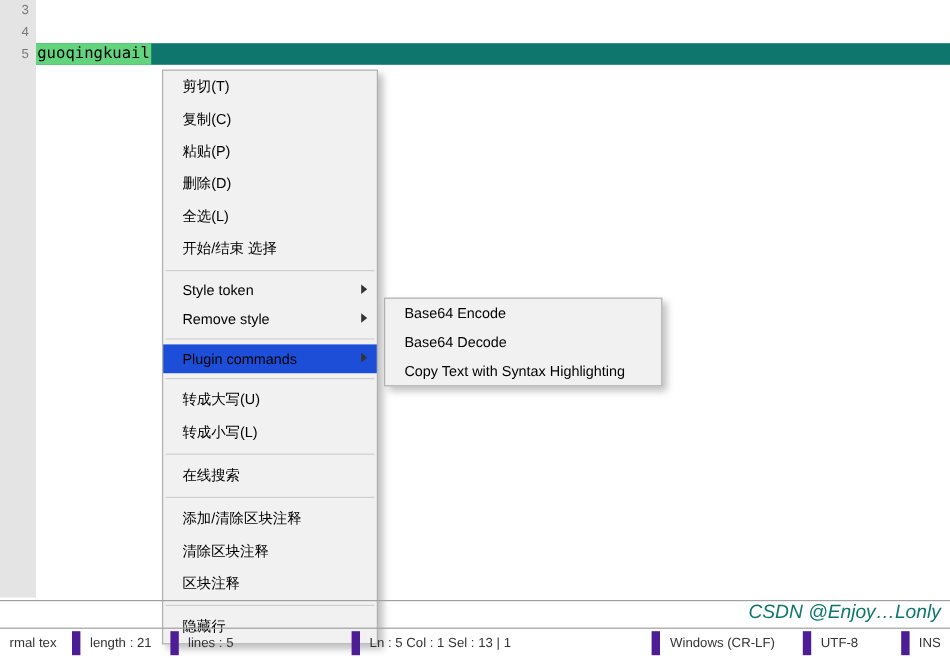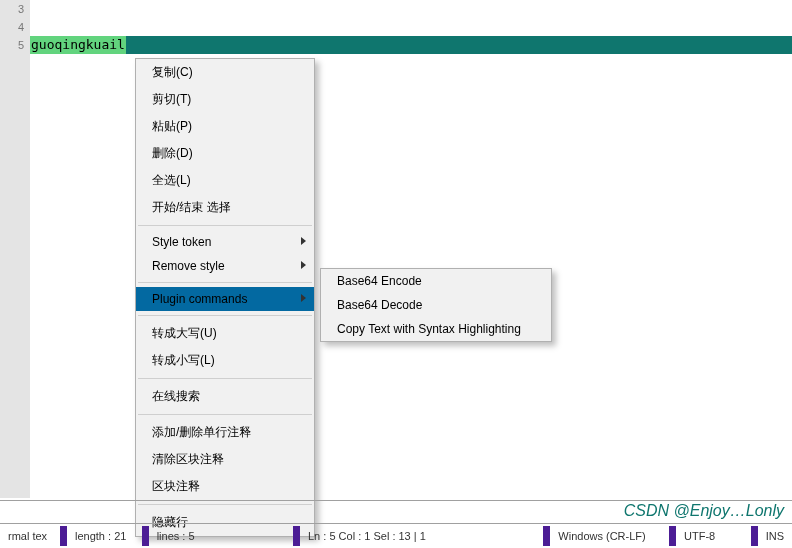--- a/index.html
+++ b/index.html
@@ -6,23 +6,23 @@
 .editor{position:absolute;left:0;top:0;width:100%;height:498px;background:#fff}
 .gutter{position:absolute;left:0;top:0;width:30px;height:100%;background:#e4e4e4;color:#777;text-align:right;padding-right:6px;box-sizing:border-box}
 .gutter div{height:18px;line-height:18px;font-size:11px}
 .line-row{position:absolute;left:30px;right:0;height:18px}
 .line3{top:0}
 .line4{top:18px}
 .line5{top:36px;background:#0f766e}
 .seltext{display:inline-block;background:#62d47e;color:#000;font-family:Consolas,monospace;font-size:13px;line-height:18px;padding:0 1px}
 .ctxmenu{position:absolute;background:#f1f1f1;border:1px solid #b0b0b0;box-shadow:4px 4px 6px rgba(0,0,0,.25);font-size:12px;color:#000}
 .menu1{left:135px;top:58px;width:178px}
-.menu2{left:320px;top:268px;width:230px}
+.menu2{left:320px;top:248px;width:230px}
 .mitem{padding:5px 18px 5px 16px;position:relative;cursor:default}
-.mitem.hl{background:#0369a1}
+.mitem.hl{background:#1d4ed8}
 .msep{height:1px;background:#cfcfcf;margin:4px 2px}
 .arrow{position:absolute;right:8px;top:50%;margin-top:-5px;width:0;height:0;border-top:4px solid transparent;border-bottom:4px solid transparent;border-left:5px solid #333}
 .status{position:absolute;left:0;bottom:0;width:100%;height:48px}
 .srule{position:absolute;left:0;right:0;top:0;height:1px;background:#a0a0a0}
 .srow{position:absolute;left:0;right:0;height:22px;display:flex;align-items:flex-end;color:#333;font-size:11px}
 .srow1{top:2px}
 .srow2{top:24px}
 .cell{border-left:7px solid #4c1d95;padding:0 8px;height:20px;line-height:20px}
 .cell.first{border-left:none}
 .watermark{position:absolute;right:8px;bottom:28px;font-size:16px;color:#0f766e;font-style:italic;pointer-events:none}
@@ -37,38 +37,38 @@
     <div>5</div>
   </div>
   <div class="line-row line3"></div>
   <div class="line-row line4"></div>
   <div class="line-row line5">
     <span class="seltext">guoqingkuail</span>
   </div>
 </div>
 
 <div class="ctxmenu menu1">
+  <div class="mitem">剪切(T)</div>
   <div class="mitem">复制(C)</div>
-  <div class="mitem">剪切(T)</div>
   <div class="mitem">粘贴(P)</div>
   <div class="mitem">删除(D)</div>
   <div class="mitem">全选(L)</div>
   <div class="mitem">开始/结束 选择</div>
   <div class="msep"></div>
   <div class="mitem"><span>Style token</span><span class="arrow"></span></div>
   <div class="mitem"><span>Remove style</span><span class="arrow"></span></div>
   <div class="msep"></div>
   <div class="mitem hl"><span>Plugin commands</span><span class="arrow"></span></div>
   <div class="msep"></div>
   <div class="mitem">转成大写(U)</div>
   <div class="mitem">转成小写(L)</div>
   <div class="msep"></div>
   <div class="mitem">在线搜索</div>
   <div class="msep"></div>
-  <div class="mitem">添加/删除单行注释</div>
+  <div class="mitem">添加/清除区块注释</div>
   <div class="mitem">清除区块注释</div>
   <div class="mitem">区块注释</div>
   <div class="msep"></div>
   <div class="mitem">隐藏行</div>
 </div>
 
 <div class="ctxmenu menu2">
   <div class="mitem">Base64 Encode</div>
   <div class="mitem">Base64 Decode</div>
   <div class="mitem">Copy Text with Syntax Highlighting</div>

